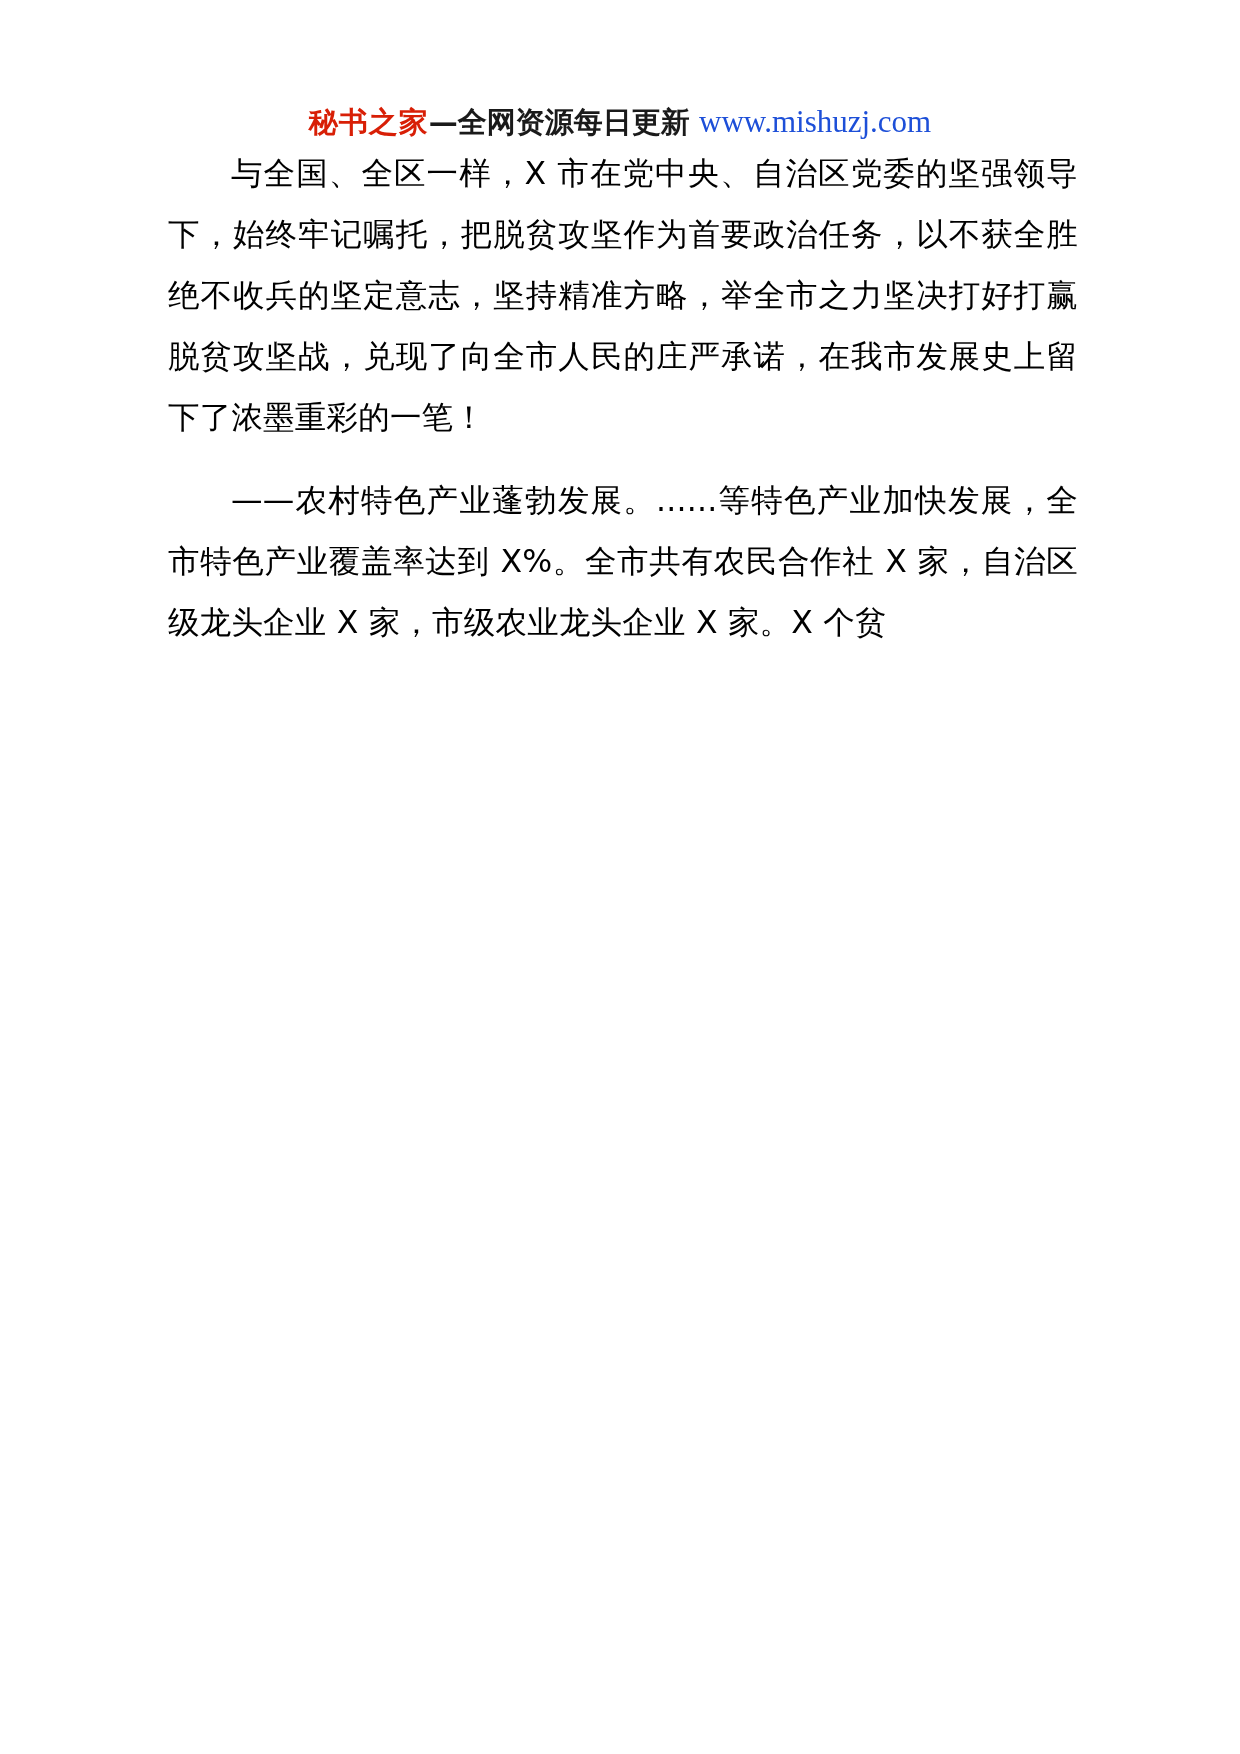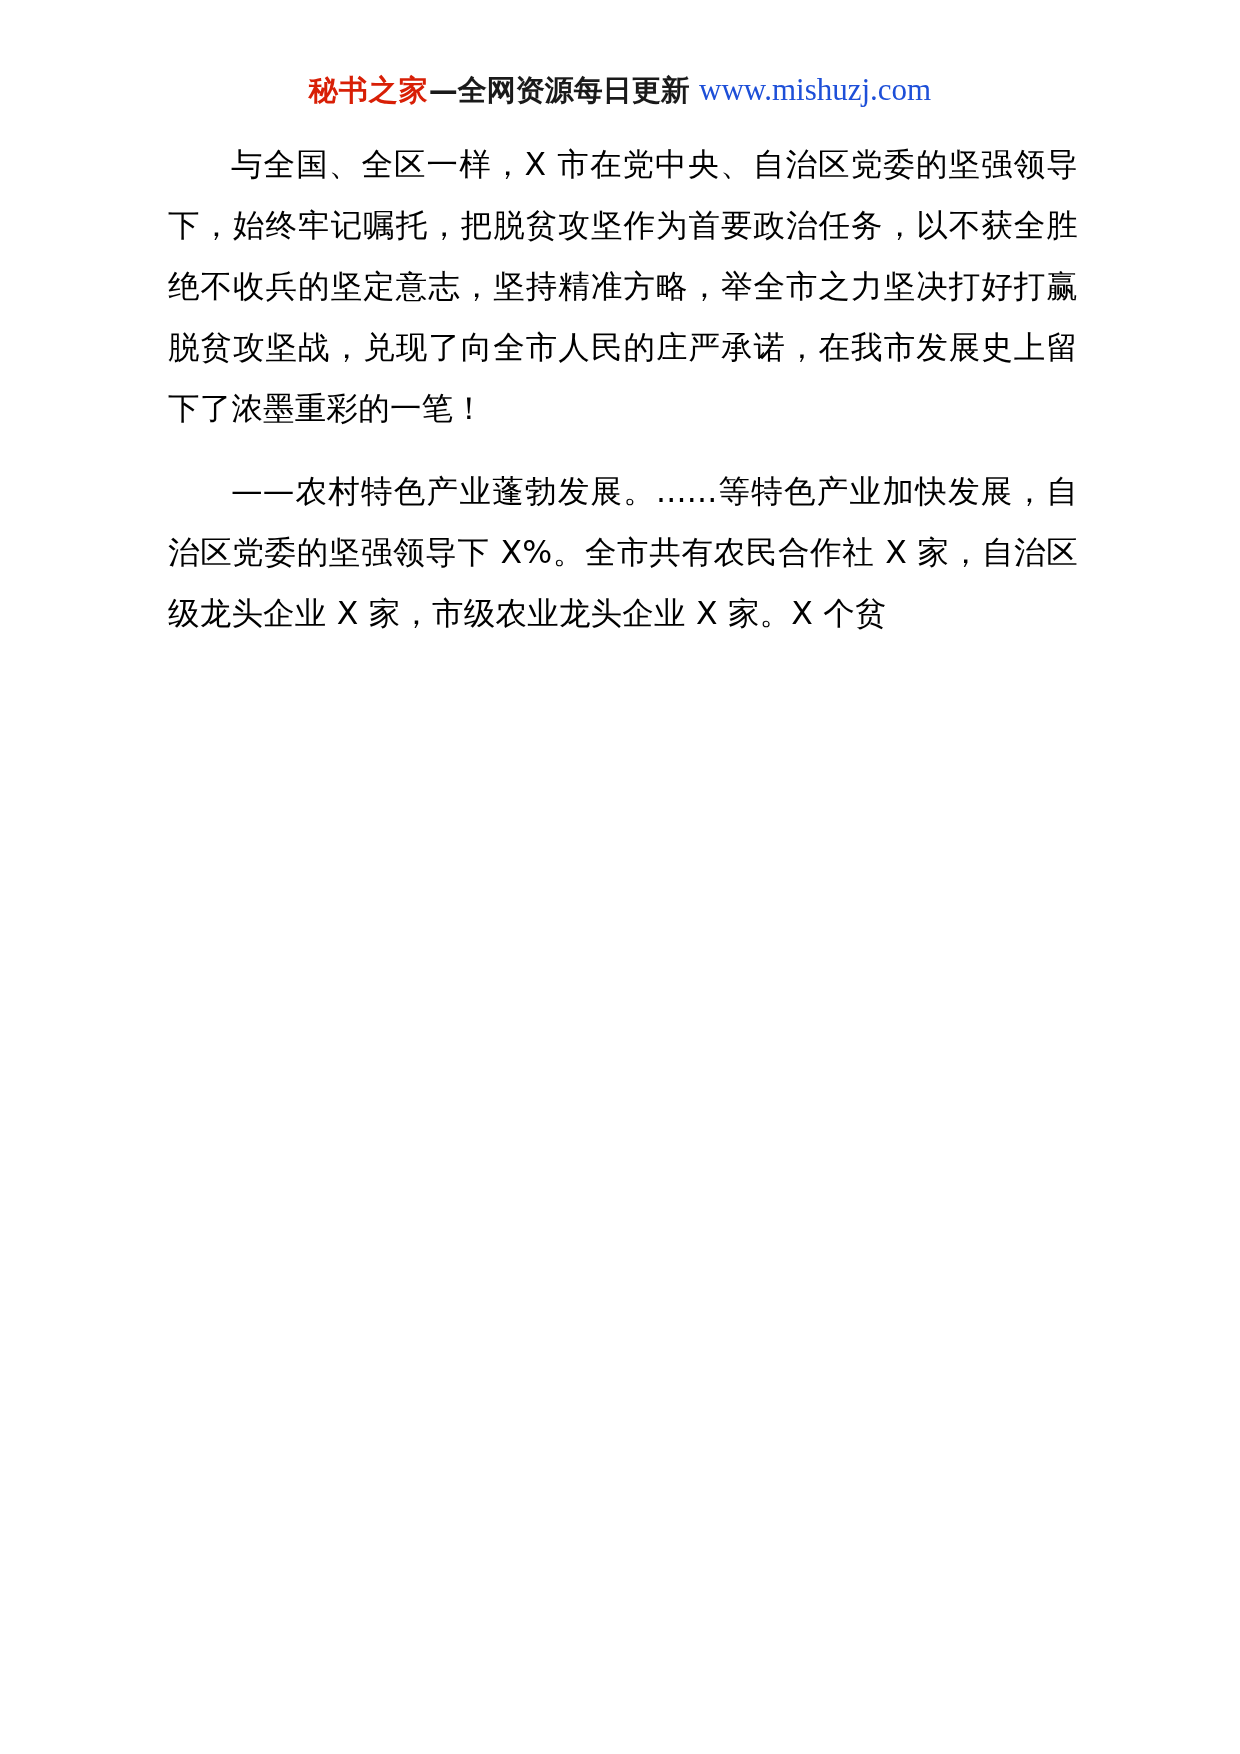--- a/index.html
+++ b/index.html
@@ -16,21 +16,21 @@
   }
   .page {
     position: relative;
     width: 1240px;
     height: 1754px;
     box-sizing: border-box;
     padding: 0;
   }
   .header-line {
     position: absolute;
-    top: 72px;
+    top: 104px;
     left: 0;
     width: 1240px;
     text-align: center;
     font-size: 29px;
     line-height: 36px;
     white-space: nowrap;
     font-family: "DejaVu Sans", sans-serif;
   }
   .brand-red {
     color: #d81f06;
@@ -42,21 +42,21 @@
     font-weight: 700;
   }
   .brand-url {
     color: #1d4fd8;
     font-weight: 400;
     font-family: "Liberation Serif", serif;
     font-size: 31px;
   }
   .body-text {
     position: absolute;
-    top: 134px;
+    top: 143px;
     left: 168px;
     width: 910px;
   }
   p.para {
     margin: 0 0 22px 0;
     font-size: 31.5px;
     line-height: 61px;
     text-align: justify;
     text-justify: inter-ideograph;
     text-indent: 63px;
@@ -73,16 +73,16 @@
 
 <div class="page">
 
   <div class="header-line">
     <span class="brand-red">秘书之家</span><span class="brand-dark">—全网资源每日更新</span>
     <span class="brand-url">www.mishuzj.com</span>
   </div>
 
   <div class="body-text">
     <p class="para">与全国、全区一样，X 市在党中央、自治区党委的坚强领导下，始终牢记嘱托，把脱贫攻坚作为首要政治任务，以不获全胜绝不收兵的坚定意志，坚持精准方略，举全市之力坚决打好打赢脱贫攻坚战，兑现了向全市人民的庄严承诺，在我市发展史上留下了浓墨重彩的一笔！</p>
-    <p class="para">——农村特色产业蓬勃发展。......等特色产业加快发展，自治区党委的坚强领导下 X%。全市共有农民合作社 X 家，自治区级龙头企业 X 家，市级农业龙头企业 X 家。X 个贫</p>
+    <p class="para">——农村特色产业蓬勃发展。......等特色产业加快发展，全市特色产业覆盖率达到 X%。全市共有农民合作社 X 家，自治区级龙头企业 X 家，市级农业龙头企业 X 家。X 个贫</p>
   </div>
 
 </div>
 
 </body></html>

